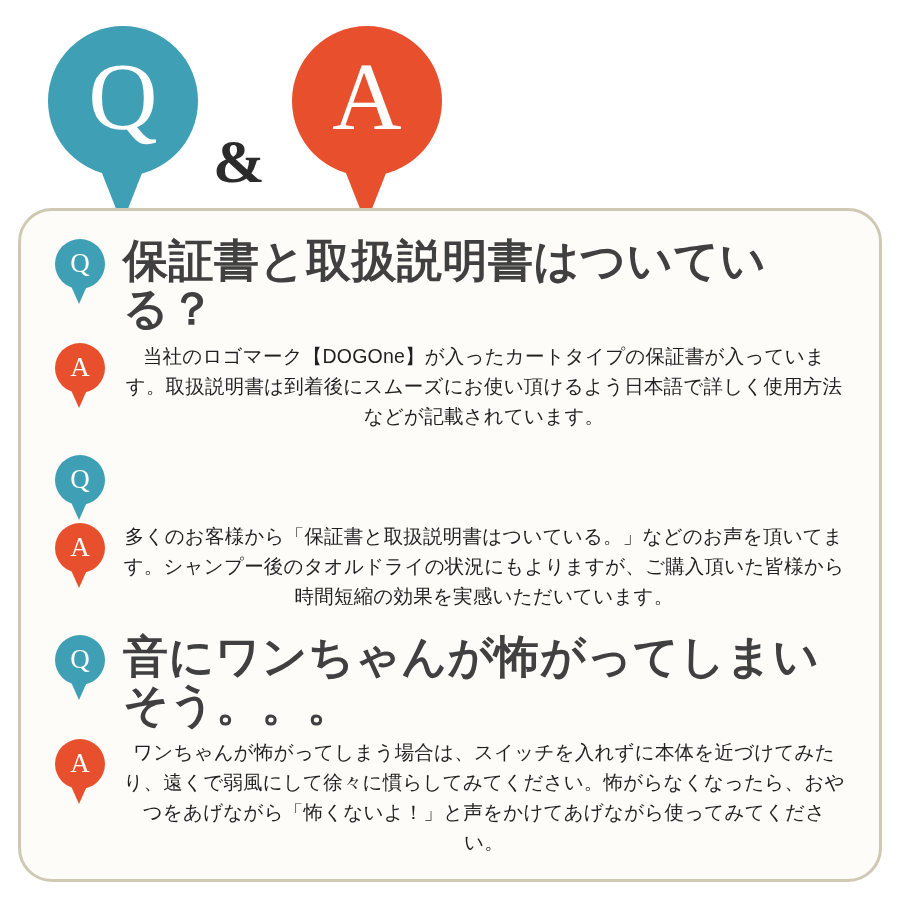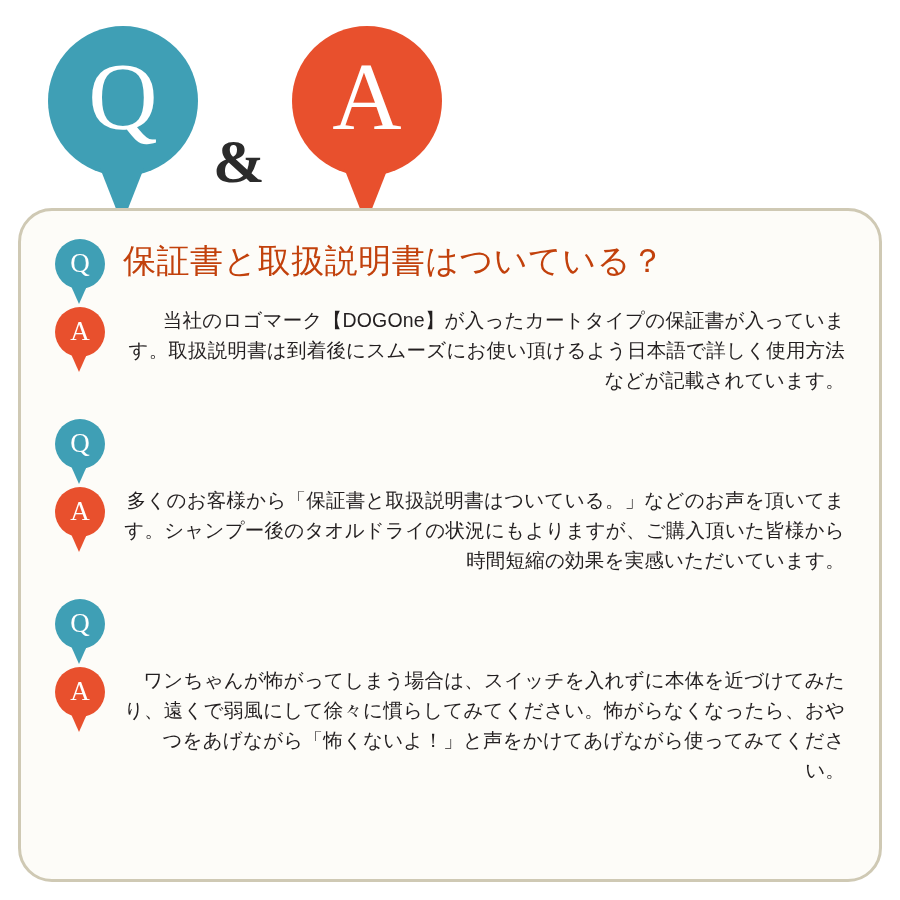--- a/index.html
+++ b/index.html
@@ -143,38 +143,38 @@
   }
   .mini.a .tail { border-top: 18px solid #e8502d; }
 
   .question-row {
     position: relative;
     min-height: 60px;
     padding-left: 68px;
     margin-bottom: 8px;
   }
   .question-text {
-    font-size: 33px;
+    font-size: 45px;
     line-height: 48px;
-    color: #c2410c;
-    font-weight: 400;
+    color: #404040;
+    font-weight: 700;
     letter-spacing: 0.5px;
   }
 
   .answer-row {
     position: relative;
     padding-left: 68px;
     margin-bottom: 22px;
   }
   .answer-text {
     font-size: 19.5px;
     line-height: 30px;
     color: #231f20;
     letter-spacing: 0.2px;
-    text-align: right;
+    text-align: center;
   }
 </style>
 </head>
 <body>
 
 <div class="page">
 
   <div class="header">
     <div class="big-balloon big-q">
       <span class="letter">Q</span>
@@ -221,20 +221,21 @@
         <div class="answer-text">多くのお客様から「保証書と取扱説明書はついている。」などのお声を頂いてます。シャンプー後のタオルドライの状況にもよりますが、ご購入頂いた皆様から時間短縮の効果を実感いただいています。</div>
       </div>
     </div>
 
     <div class="qa-block">
       <div class="question-row">
         <div class="mini q">
           <span class="letter">Q</span>
           <span class="tail"></span>
         </div>
+        <div class="question-text">音にワンちゃんが怖がってしまいそう。。。</div>
       </div>
       <div class="answer-row">
         <div class="mini a">
           <span class="letter">A</span>
           <span class="tail"></span>
         </div>
         <div class="answer-text">ワンちゃんが怖がってしまう場合は、スイッチを入れずに本体を近づけてみたり、遠くで弱風にして徐々に慣らしてみてください。怖がらなくなったら、おやつをあげながら「怖くないよ！」と声をかけてあげながら使ってみてください。</div>
       </div>
     </div>
 

